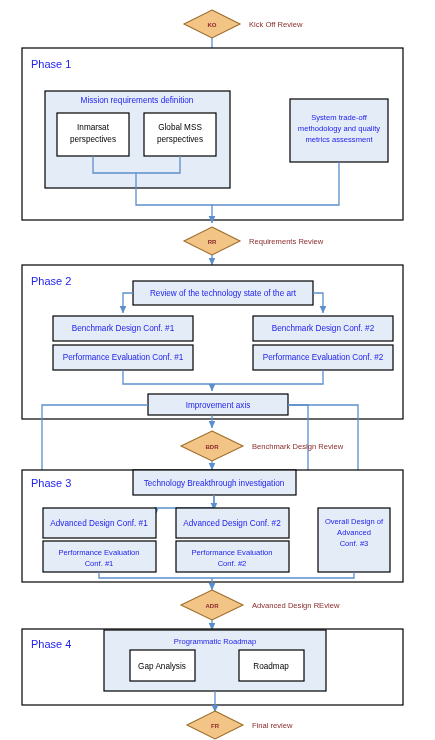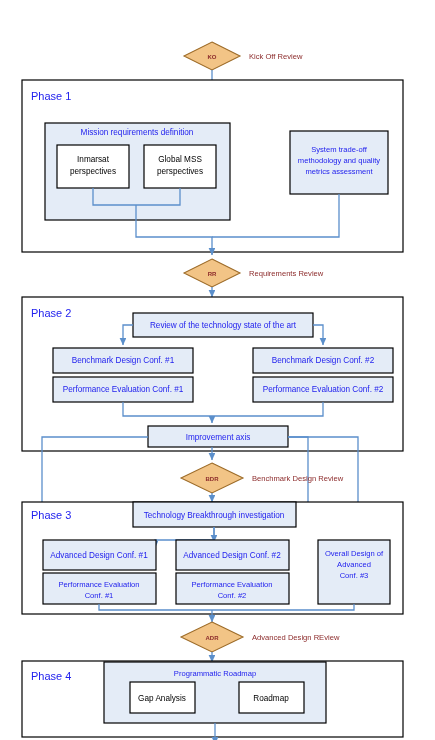--- a/index.html
+++ b/index.html
@@ -1,17 +1,17 @@
 <!DOCTYPE html>
 <html><head>
 <meta charset="utf-8">
 <style>
   html,body{margin:0;padding:0;background:#ffffff;}
   body{width:435px;height:740px;font-family:"Liberation Sans",sans-serif;overflow:hidden;}
-  #diagram-root{position:relative;width:435px;height:688px;margin-top:32px;}
+  #diagram-root{position:relative;width:435px;height:688px;}
   svg{display:block;}
   .phase-box{fill:#ffffff;stroke:#000000;stroke-width:1.2;}
   .group-box{fill:#e4ecf7;stroke:#000000;stroke-width:1.2;}
   .proc-box{fill:#e4ecf7;stroke:#000000;stroke-width:1.2;}
   .white-box{fill:#ffffff;stroke:#000000;stroke-width:1.2;}
   .milestone{fill:#f2c486;stroke:#9c6b28;stroke-width:1.1;}
   .flow{stroke:#5b8fcb;stroke-width:1.3;fill:none;}
   .t-phase{fill:#2222ee;font-size:11px;font-family:"Liberation Sans",sans-serif;}
   .t-blue{fill:#2222ee;font-size:8.2px;font-family:"Liberation Sans",sans-serif;text-anchor:middle;}
   .t-blue-sm{fill:#2222ee;font-size:7.6px;font-family:"Liberation Sans",sans-serif;text-anchor:middle;}

